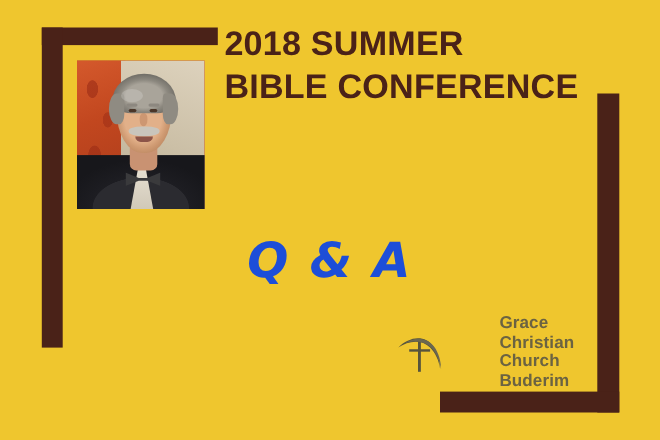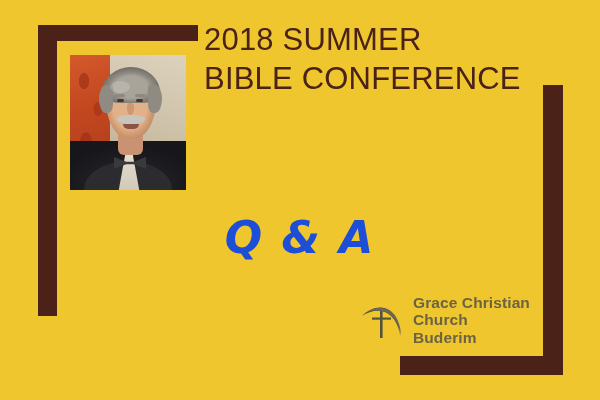--- a/index.html
+++ b/index.html
@@ -137,21 +137,21 @@
 
   
   #headline {
     position: absolute;
     left: 204px;
     top: 20px;
     width: 340px;
     color: #4a2218;
     font-size: 31px;
     line-height: 39px;
-    font-weight: 400;
+    font-weight: 700;
     letter-spacing: .2px;
     white-space: pre-line;
   }
 
   
   #qanda {
     position: absolute;
     left: 0;
     top: 212px;
     width: 600px;
@@ -180,20 +180,21 @@
     height: 40px;
     flex: 0 0 46px;
   }
   #logo-text {
     color: #6b6342;
     font-size: 15.5px;
     line-height: 17.5px;
     font-weight: 700;
     letter-spacing: .1px;
     white-space: pre-line;
+    margin-left: 41px;
   }
 </style>
 </head>
 <body>
 
 <div id="slide">
 
   <div class="frame-bar" id="bar-top-left"></div>
   <div class="frame-bar" id="bar-left-vertical"></div>
   <div class="frame-bar" id="bar-right-vertical"></div>

